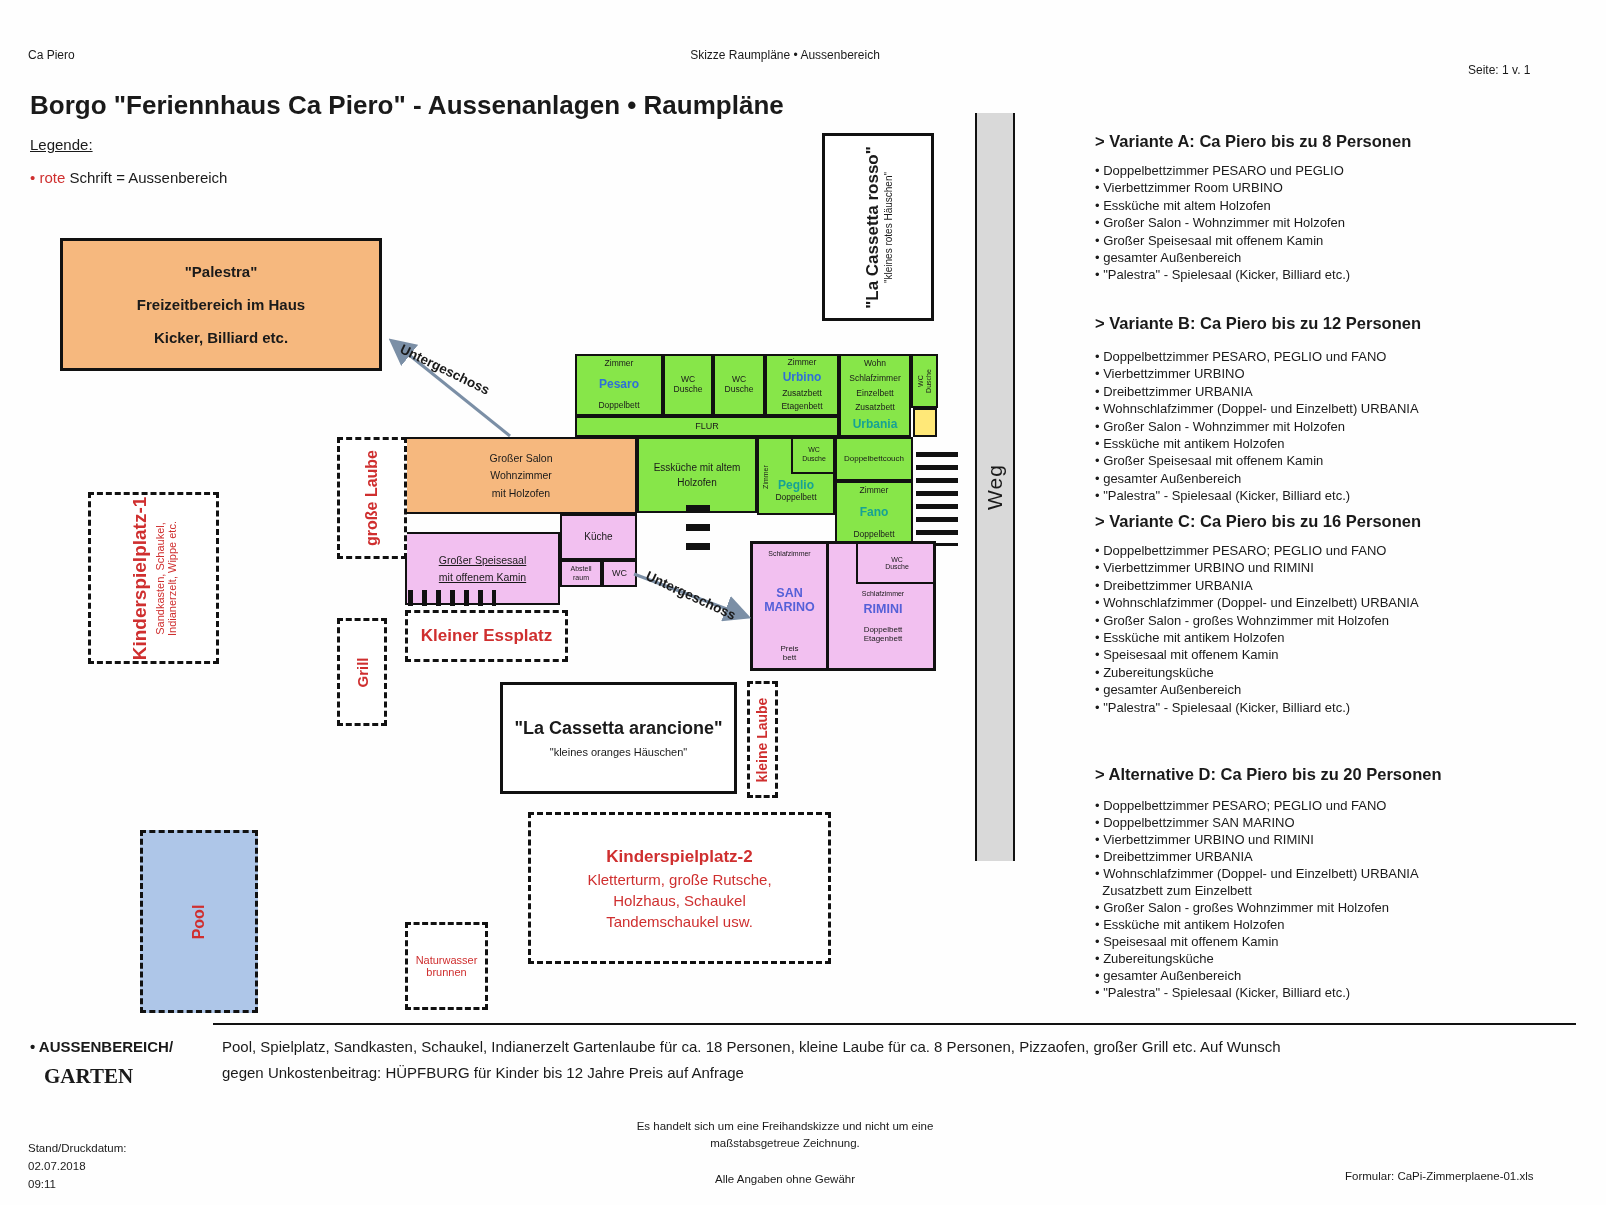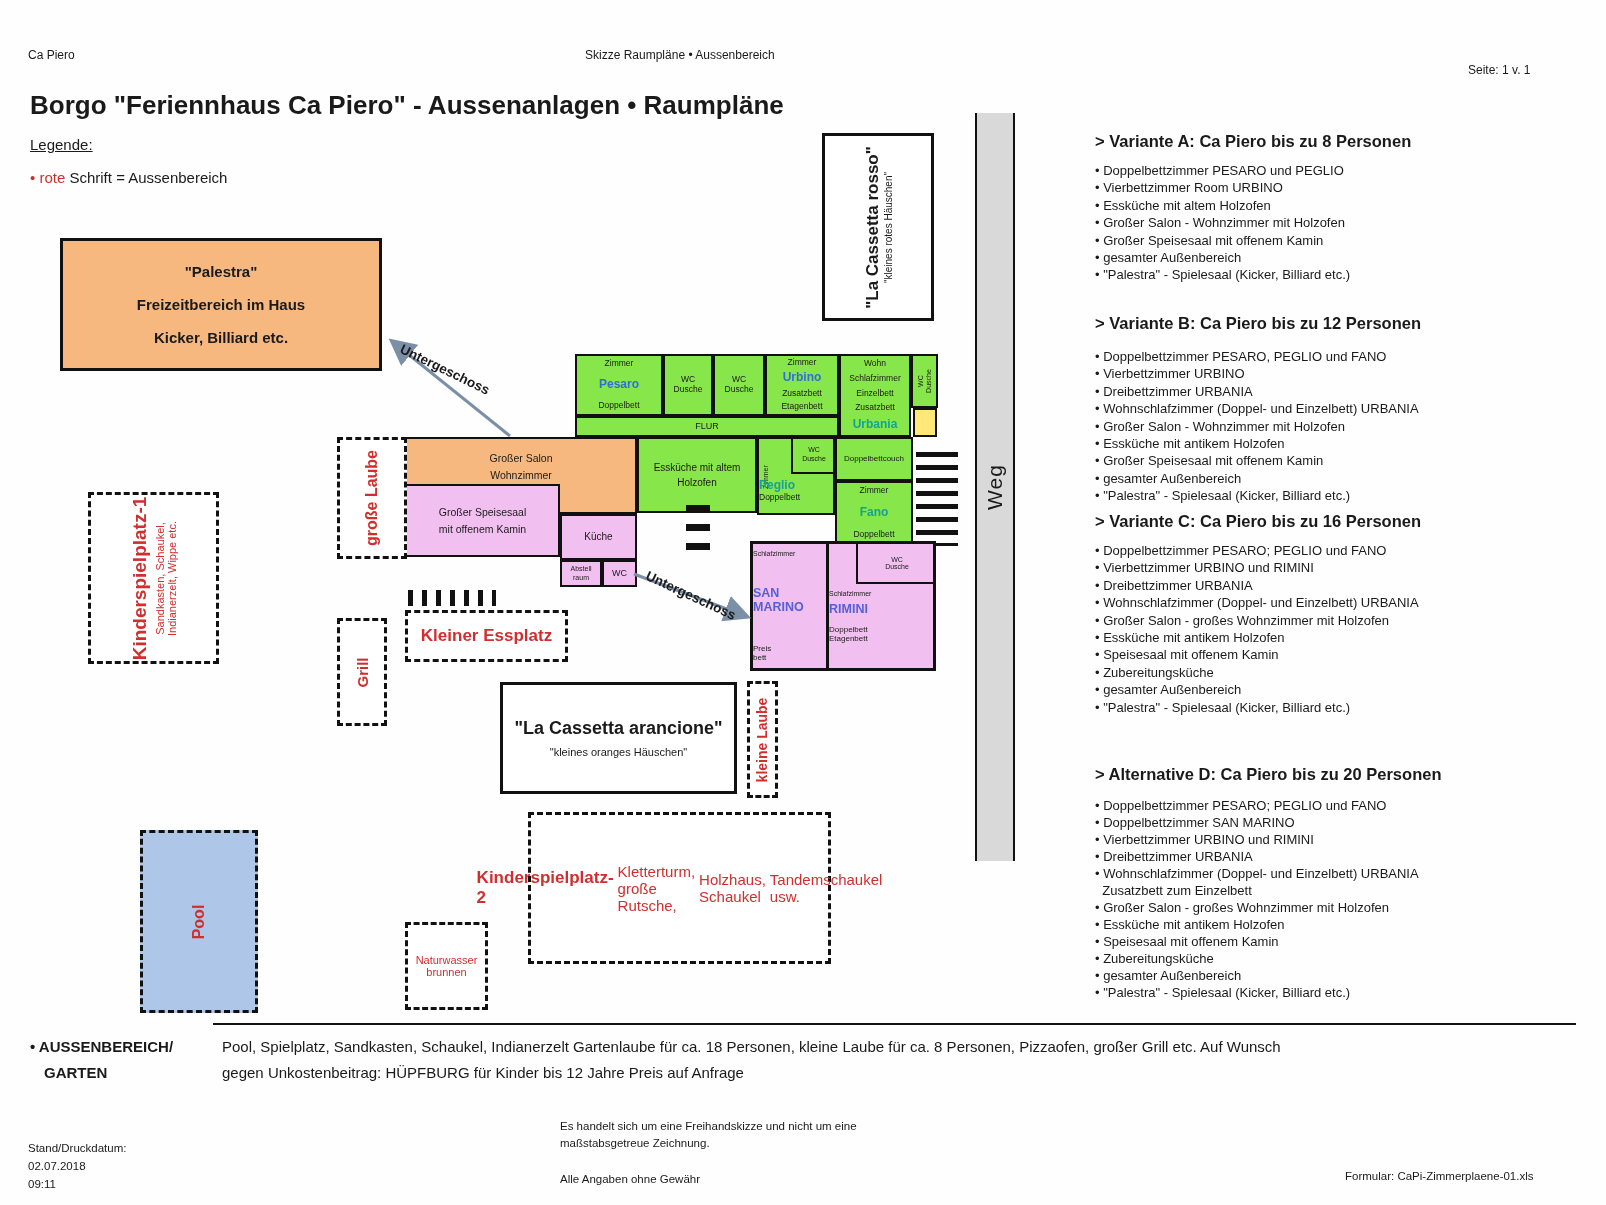--- a/index.html
+++ b/index.html
@@ -1,19 +1,19 @@
 <!DOCTYPE html>
 <html style="--red: #cf2f2f; --green: #87e649; --pink: #f2c0f0; --orange: #f6b87e; --pool: #aec6e8; --gray: #d9d9d9; --yellow: #ffe878; --roomblue: #2f6fd8; --roomteal: #16a295; --roomviolet: #5560d8; --arrow: #7b8fa6;"><head>
 <meta charset="utf-8">
 <style>
   * { box-sizing: border-box; margin: 0; padding: 0; }
   body { background: #ffffff; font-family: "Liberation Sans", sans-serif; }
   .page { position: relative; width: 1606px; height: 1205px; background: #fefefe; color: #1a1a1a; overflow: hidden; font-family: "Liberation Sans", sans-serif; }
   .abs { position: absolute; }
-  .c { text-align: left; }
+  .c { text-align: center; }
   .b { font-weight: bold; }
   .red { color: var(--red); }
   .u { text-decoration: underline; }
   .hdr { font-size: 12px; }
   .ftr { font-size: 11.5px; }
   .dashbox { border: 3px dashed #111; }
   .solidbox { border: 3px solid #111; }
   .vflex { display: flex; align-items: center; justify-content: center; }
   .rot { transform: rotate(-90deg); white-space: nowrap; }
   .rotblock { transform: rotate(-90deg); text-align: center; white-space: nowrap; }
@@ -201,21 +201,21 @@
     <span class="name-t">Fano</span>
     <span class="tiny">Doppelbett</span>
   </div>
   <div class="abs comb-h" style="left:916px;top:452px;width:42px;height:94px;"></div>
 
   <div class="room orange" style="left:405px;top:437px;width:232px;height:77px;font-size:10.5px;gap:5px;">
     <span>Großer Salon</span>
     <span>Wohnzimmer</span>
     <span>mit Holzofen</span>
   </div>
-  <div class="room pink" style="left:405px;top:484px;width:155px;height:73px;font-size:10.5px;gap:5px;">
+  <div class="room pink" style="left:405px;top:532px;width:155px;height:73px;font-size:10.5px;gap:5px;text-decoration:underline;">
     <span>Großer Speisesaal</span>
     <span>mit offenem Kamin</span>
   </div>
   <div class="room pink" style="left:560px;top:514px;width:77px;height:46px;font-size:10px;align-items:center;">
     <span>Küche</span>
   </div>
   <div class="room pink" style="left:560px;top:560px;width:42px;height:27px;">
     <span class="vtiny">Abstell</span>
     <span class="vtiny">raum</span>
   </div>
@@ -277,39 +277,39 @@
   </div>
   <div class="abs dashbox vflex" style="left:747px;top:681px;width:31px;height:117px;background:#fff;">
     <span class="rot red b" style="font-size:14px;">kleine Laube</span>
   </div>
 
   <div class="abs solidbox" style="left:500px;top:682px;width:237px;height:112px;background:#fff;display:flex;flex-direction:column;align-items:center;justify-content:center;gap:7px;">
     <div class="b" style="font-size:18px;">"La Cassetta arancione"</div>
     <div style="font-size:11px;">"kleines oranges Häuschen"</div>
   </div>
 
-  <div class="abs dashbox" style="left:528px;top:812px;width:303px;height:152px;background:#fff;display:flex;flex-direction:row;align-items:center;justify-content:center;gap:4px;">
+  <div class="abs dashbox" style="left:528px;top:812px;width:303px;height:152px;background:#fff;display:flex;flex-direction:column;align-items:center;justify-content:center;gap:4px;">
     <div class="red b" style="font-size:17px;">Kinderspielplatz-2</div>
     <div class="red" style="font-size:15px;">Kletterturm, große Rutsche,</div>
     <div class="red" style="font-size:15px;">Holzhaus, Schaukel</div>
     <div class="red" style="font-size:15px;">Tandemschaukel usw.</div>
   </div>
 
   <div class="abs dashbox vflex" style="left:140px;top:830px;width:118px;height:183px;background:var(--pool);">
     <span class="rot red b" style="font-size:16px;">Pool</span>
   </div>
 
   <div class="abs dashbox" style="left:405px;top:922px;width:83px;height:88px;background:#fff;display:flex;flex-direction:column;align-items:center;justify-content:center;">
     <div class="red" style="font-size:11px;">Naturwasser</div>
     <div class="red" style="font-size:11px;">brunnen</div>
   </div>
 
   <div class="abs" style="left:213px;top:1023px;width:1363px;height:2px;background:#111;"></div>
   <div class="abs b" style="left:30px;top:1038px;font-size:15px;">• AUSSENBEREICH/</div>
-  <div class="abs b" style="left:44px;top:1064px;font-size:15px;">GARTEN</div>
+  <div class="abs b" style="left:44px;top:1064px;font-size:21px;font-family:Liberation Serif, serif;">GARTEN</div>
   <div class="abs" style="left:222px;top:1038px;width:1360px;font-size:15px;">Pool, Spielplatz, Sandkasten, Schaukel, Indianerzelt  Gartenlaube für ca. 18 Personen, kleine Laube für  ca. 8 Personen, Pizzaofen, großer Grill etc. Auf Wunsch</div>
   <div class="abs" style="left:222px;top:1064px;width:1360px;font-size:15px;">gegen Unkostenbeitrag:  HÜPFBURG für Kinder bis 12 Jahre Preis auf Anfrage</div>
 
   <div class="abs ftr" style="left:28px;top:1142px;">Stand/Druckdatum:</div>
   <div class="abs ftr" style="left:28px;top:1160px;">02.07.2018</div>
   <div class="abs ftr" style="left:28px;top:1178px;">09:11</div>
   <div class="abs ftr c" style="left:560px;top:1120px;width:450px;">Es handelt  sich um eine Freihandskizze und nicht um eine</div>
   <div class="abs ftr c" style="left:560px;top:1137px;width:450px;">maßstabsgetreue Zeichnung.</div>
   <div class="abs ftr c" style="left:560px;top:1173px;width:450px;">Alle Angaben ohne Gewähr</div>
   <div class="abs ftr" style="left:1345px;top:1170px;">Formular: CaPi-Zimmerplaene-01.xls</div>

